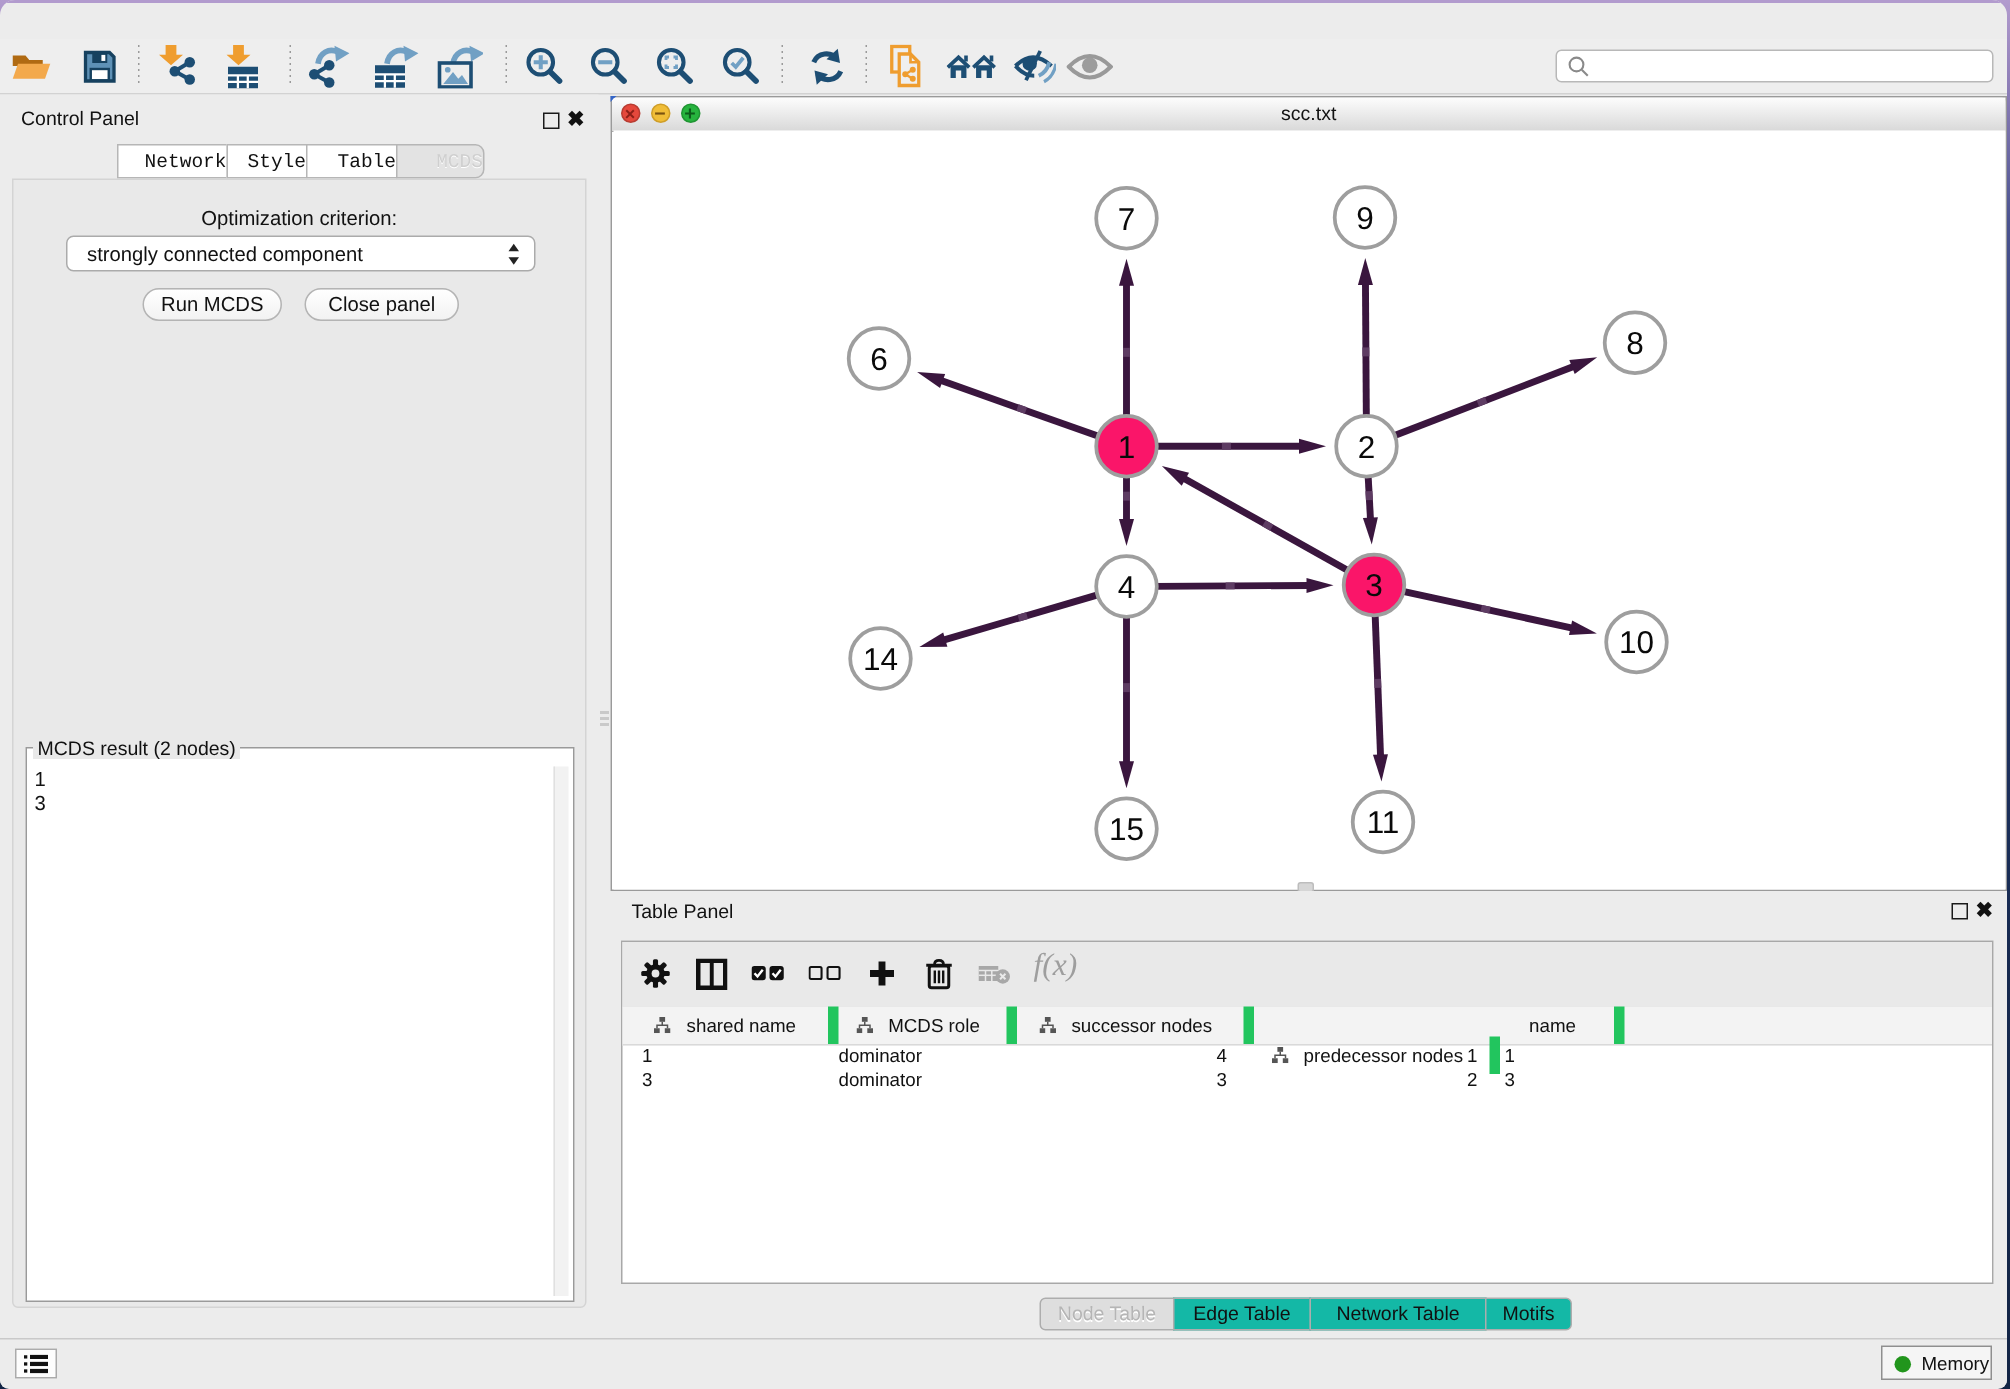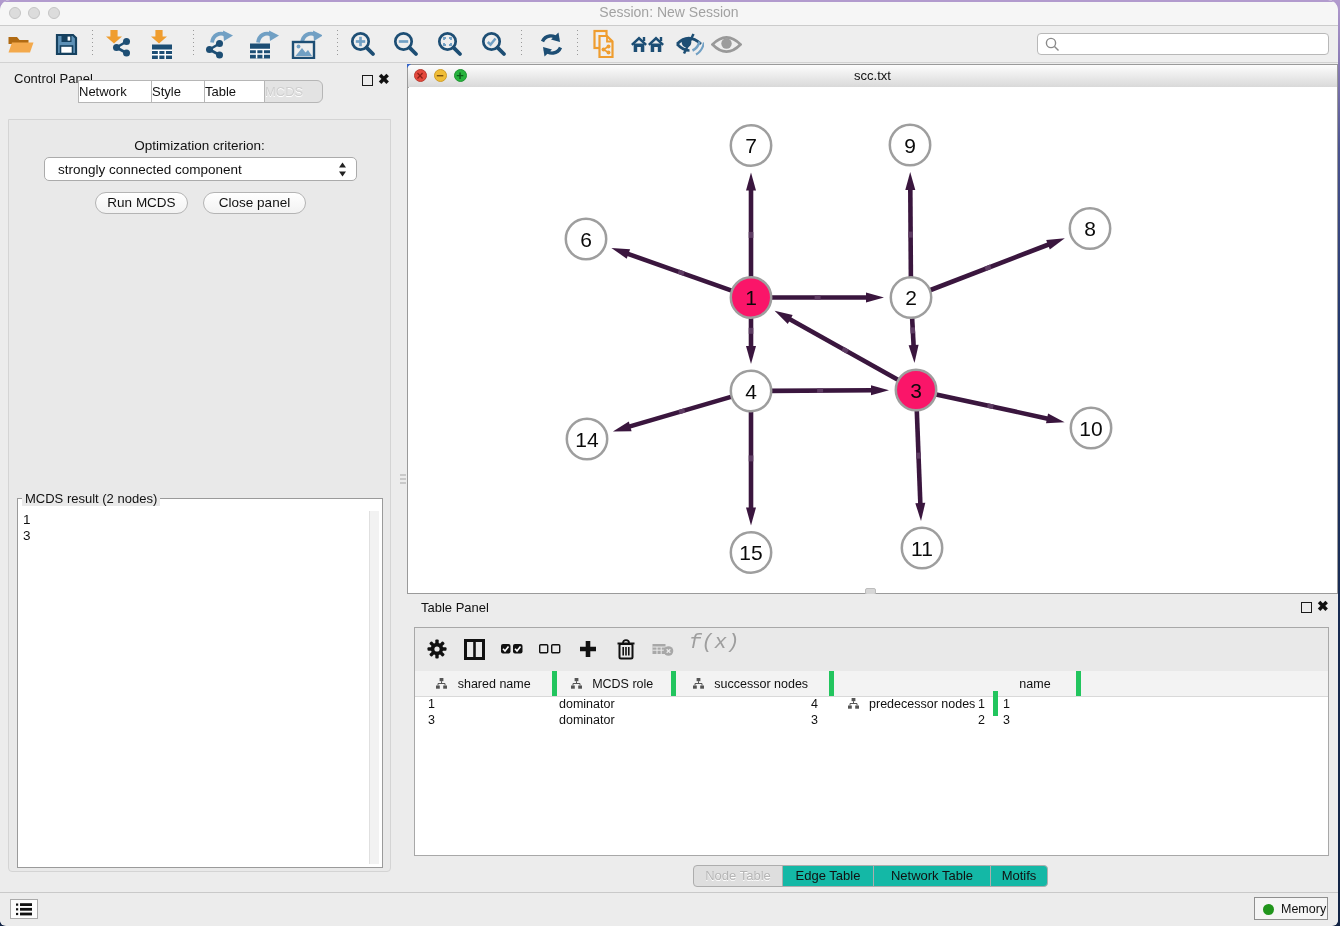--- a/index.html
+++ b/index.html
@@ -14,21 +14,21 @@
 
 #toolbar{position:absolute;left:0;top:26px;width:100%;height:36px;background:#eeeeee;border-bottom:1px solid #d2d2d2;}
 .ticon{position:absolute;top:0;height:36px;display:flex;align-items:center;justify-content:center;}
 .tsep{position:absolute;top:4px;height:28px;width:1px;background-image:linear-gradient(#9a9a9a 33%,rgba(0,0,0,0) 0%);background-size:1px 4px;}
 #searchbox{position:absolute;left:1037px;top:33px;width:290px;height:20px;background:#fff;border:1px solid #b8b8b8;border-radius:4px;}
 
 #leftpanel{position:absolute;left:0;top:63px;width:399px;height:828px;background:#ececec;}
 #cp-title{position:absolute;left:14px;top:71px;font-size:13px;color:#111;}
 .float-ic{position:absolute;width:9px;height:9px;border:1.5px solid #1a1a1a;background:transparent;}
 .close-x{position:absolute;font-size:14px;font-weight:bold;color:#111;line-height:12px;}
-.cptab{position:absolute;top:80px;height:23px;box-sizing:border-box;background:#fff;border:1px solid #b6b6b6;font-size:13px;color:#111;text-align:left;line-height:21px;}
+.cptab{position:absolute;top:96px;height:23px;box-sizing:border-box;background:#fff;border:1px solid #b6b6b6;font-size:13px;color:#111;text-align:right;line-height:21px;font-family:Liberation Mono, monospace;}
 #tab-mcds{background:#e3e3e3;color:#cfcfcf;text-shadow:0 1px 0 #fff;border-radius:0 6px 6px 0;}
 #cp-content{position:absolute;left:8px;top:119px;width:383px;height:753px;background:#e9e9e9;border:1px solid #d4d4d4;border-radius:0 0 4px 4px;box-sizing:border-box;}
 #optlabel{position:absolute;left:0;top:138px;width:399px;text-align:center;font-size:13.5px;color:#111;}
 #dropdown{position:absolute;left:44px;top:157px;width:313px;height:24px;background:#fff;border:1px solid #ababab;border-radius:5px;box-sizing:border-box;}
 #dropdown span{position:absolute;left:13px;top:4px;font-size:13.5px;color:#111;}
 .btn{position:absolute;top:192px;height:22px;background:linear-gradient(#ffffff,#f2f2f2);border:1px solid #b4b4b4;border-radius:11px;box-sizing:border-box;font-size:13.5px;color:#111;text-align:center;line-height:20px;}
 
 #fieldset{position:absolute;left:17px;top:498px;width:366px;height:370px;border:1px solid #9a9a9a;box-sizing:border-box;background:#fff;}
 #fieldlegend{position:absolute;left:22px;top:491px;background:#e9e9e9;padding:0 3px;font-size:13px;color:#111;}
 #fscroll{position:absolute;right:3px;top:12px;width:9px;bottom:3px;background:#f2f2f2;border-left:1px solid #e0e0e0;}
@@ -41,34 +41,28 @@
 #nettitle{position:absolute;left:0;top:0;width:100%;height:22px;background:linear-gradient(#fdfdfd,#d9d9d9);border-bottom:1px solid #ababab;border-radius:3px 3px 0 0;}
 #nettitle .t{position:absolute;width:100%;text-align:center;top:3px;font-size:13px;color:#111;}
 .tl2{position:absolute;top:4px;width:13px;height:13px;border-radius:50%;box-sizing:border-box;font-size:11px;font-weight:bold;text-align:center;line-height:12px;}
 #netcanvas{position:absolute;left:1px;top:22px;width:928px;height:506px;background:#fff;}
 
 #tablepanel{position:absolute;left:400px;top:594px;width:940px;height:298px;background:#ececec;}
 #tp-title{position:absolute;left:21px;top:6px;font-size:13px;color:#111;}
 #tbox{position:absolute;left:14px;top:33px;width:915px;height:229px;background:#fff;border:1px solid #a8a8a8;box-sizing:border-box;}
 #ttoolbar{position:absolute;left:0;top:0;width:100%;height:43px;background:#e9e9e9;border-bottom:1px solid #cfcfcf;}
 #thead{position:absolute;left:0;top:43px;width:100%;height:25px;background:#f3f3f3;border-bottom:1px solid #d9d9d9;}
-.hcol{position:absolute;top:0;height:25px;border-right:5px solid #22c55e;display:flex;align-items:center;justify-content:center;font-size:12.5px;color:#111;}
+.hcol{position:absolute;top:0;height:25px;border-right:7px solid #22c55e;display:flex;align-items:center;justify-content:center;font-size:12.5px;color:#111;}
 .trow{position:absolute;width:660px;height:16px;font-size:12.5px;color:#111;}
 .tabbtn{position:absolute;top:865px;height:22px;background:#14b8a6;border:1px solid #adadad;box-sizing:border-box;font-size:13px;color:#111;text-align:center;line-height:20px;}
 </style>
 </head>
 <body>
 <div id="app">
     <div style="position:absolute;left:0;top:0;width:100%;height:2px;background:#b29bce;z-index:99;"></div>
-  <div id="titlebar">
-    <div class="tl" style="left:8.5px"></div>
-    <div class="tl" style="left:28px"></div>
-    <div class="tl" style="left:47.5px"></div>
-    <div id="wtitle">Session: New Session</div>
-  </div>
   <div id="toolbar">
       <div class="ticon" style="left:6px;width:30px">
         <svg width="28" height="21" viewBox="0 0 28 21">
           <path d="M1.5 3 h8.5 l2.5 3 h9 v4 H1.5 z" fill="#b06a12"></path>
           <path d="M1.5 18.5 L5 8.5 h21.5 L23 18.5 z" fill="#f3a94c"></path>
         </svg>
       </div>
       <div class="ticon" style="left:51px;width:30px">
         <svg width="23" height="23" viewBox="0 0 23 23">
           <path d="M2 2 h16 l3 3 v16 H2 z" fill="#5e91b6" stroke="#16415f" stroke-width="2.2"></path>
@@ -416,21 +410,21 @@
               <g stroke="#e9e9e9" stroke-width="1">
                 <line x1="0.5" y1="5" x2="13.5" y2="5"></line>
                 <line x1="0.5" y1="8.2" x2="13.5" y2="8.2"></line>
                 <line x1="5" y1="5" x2="5" y2="12"></line>
                 <line x1="9.2" y1="5" x2="9.2" y2="12"></line>
               </g>
               <circle cx="16.5" cy="9" r="4.8" fill="#a8a8a8"></circle>
               <path d="M14.7 7.2 L18.3 10.8 M18.3 7.2 L14.7 10.8" stroke="#e9e9e9" stroke-width="1.3"></path>
             </svg>
           </div>
-          <div style="position:absolute;left:274px;top:3px;width:44px;font-family:Liberation Mono, monospace;font-style:italic;font-size:21px;color:#9e9e9e;">f(x)</div>
+          <div style="position:absolute;left:274px;top:3px;width:44px;font-family:Liberation Serif, serif;font-style:italic;font-size:21px;color:#9e9e9e;">f(x)</div>
         </div>
       <div id="thead">
           <div class="hcol" style="left:0px;width:137px;"><svg width="11" height="11" viewBox="0 0 11 11" style="vertical-align:-1px">
               <g fill="#555">
                 <rect x="3.6" y="0" width="3.8" height="3.2"></rect>
                 <rect x="0" y="7.5" width="3.8" height="3.2"></rect>
                 <rect x="7.2" y="7.5" width="3.8" height="3.2"></rect>
               </g>
               <g stroke="#555" stroke-width="1">
                 <path d="M5.5 3.2 V5.5 M2 7.5 V5.5 H9 V7.5" fill="none"></path>

